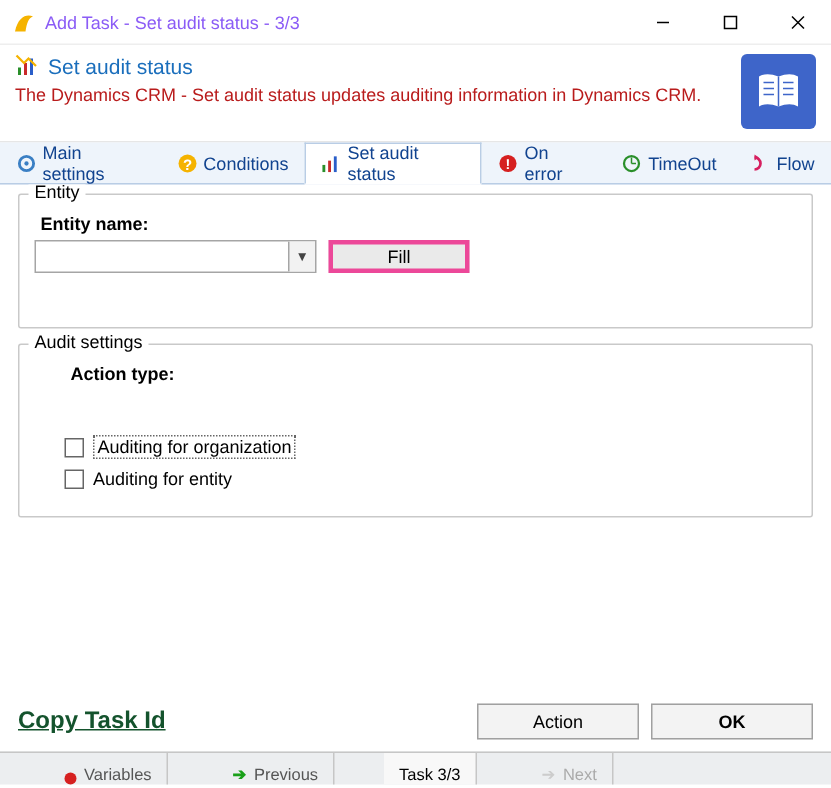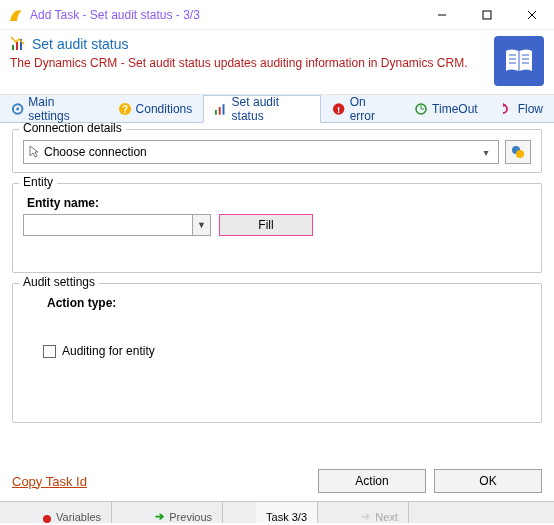--- a/index.html
+++ b/index.html
@@ -100,43 +100,43 @@
   .entity-combo {
     width: 188px; height: 22px; border: 1px solid #a5a5a5; background: #fff;
     display: flex; align-items: center; position: relative;
   }
   .entity-combo .dd-btn {
     width: 18px; height: 100%; border-left: 1px solid #a5a5a5;
     margin-left: auto; display: flex; align-items: center; justify-content: center;
     font-size: 9px; color: #444; background: #f2f2f2;
   }
   .fill-btn {
-    width: 94px; height: 22px; border: 1px solid #ec4899; background: #eaeaea;
+    width: 94px; height: 22px; border: 3px solid #ec4899; background: #eaeaea;
     display: flex; align-items: center; justify-content: center;
   }
   .entity-group { height: 90px; }
-  .audit-group { height: 140px; padding-left: 30px; }
+  .audit-group { height: 116px; padding-left: 30px; }
   .audit-group .action-row { margin-bottom: 34px; }
   .checkbox-row { display: flex; align-items: center; gap: 6px; margin: 4px 0 6px 0; }
   .checkbox {
     width: 13px; height: 13px; border: 1px solid #666; background: #fff;
   }
   .dotted { border: 1px dotted #666; padding: 0 2px; }
   .bottom-bar {
     display: flex; align-items: center; gap: 8px;
     padding: 10px 12px 8px 12px;
   }
-  .link { color: #c2410c; text-decoration: underline; font-size: 13px; }
+  .link { color: #14532d; text-decoration: underline; font-size: 16px; font-weight: bold; }
   .spacer { flex: 1; }
   .dlg-btn {
     width: 108px; height: 24px; border: 1px solid #a0a0a0;
     background: #f3f3f3; display: flex; align-items: center; justify-content: center;
     font-size: 12px;
   }
-  .dlg-btn.ok { font-weight: 400; }
+  .dlg-btn.ok { font-weight: 700; }
   .statusbar {
     display: flex; align-items: stretch; height: 22px;
     background: #eceef0; border-top: 1px solid #c6c6c6;
     font-size: 11px;
   }
   .sb-item {
     display: flex; align-items: flex-end; gap: 5px;
     padding: 0 10px; border-right: 1px solid #c6c6c6;
     color: #555;
     margin-left: 33px;
@@ -241,58 +241,44 @@
     <svg class="ticon" viewBox="0 0 14 14">
         <path d="M3 3 A4 4 0 1 1 3 11" fill="none" stroke="#d62060" stroke-width="1.8"></path>
         <path d="M3 1 L3 5 L6 3 Z" fill="#d62060"></path>
       </svg>
     <span>Flow</span>
   </div>
 </div>
 
 <div class="content">
 
-  <div class="group">
-    <div class="legend">Connection details</div>
-    <div class="conn-row">
-      <div class="conn-select">
-        <svg class="cursor-icon" viewBox="0 0 12 14">
-            <path d="M2 1 L2 11 L5 8 L7 12 L9 11 L7 7 L10 7 Z" fill="#fff" stroke="#555" stroke-width="0.8"></path>
-          </svg>
-        <span>Choose connection</span>
-        <span class="dd-arrow">▾</span>
-      </div>
-      <div class="gear-btn">
-        <svg width="16" height="16" viewBox="0 0 16 16">
-          <circle cx="6" cy="6" r="4" fill="#3a7fc4"></circle>
-            <circle cx="10" cy="10" r="4" fill="#f5b300"></circle>
-        </svg>
-      </div>
-    </div>
-  </div>
 
   <div class="group entity-group">
     <div class="legend">Entity</div>
     <div class="field-label">Entity name:</div>
     <div class="entity-row">
       <div class="entity-combo">
         <span style="padding-left:4px"></span>
         <div class="dd-btn">▼</div>
       </div>
       <div class="fill-btn">
         <span>Fill</span>
       </div>
     </div>
   </div>
 
   <div class="group audit-group">
     <div class="legend">Audit settings</div>
     <div class="field-label action-row">Action type:</div>
     <div class="checkbox-row">
       <div class="checkbox"></div>
+      <span class="dotted">Auditing for organization</span>
+    </div>
+    <div class="checkbox-row">
+      <div class="checkbox"></div>
       <span>Auditing for entity</span>
     </div>
   </div>
 
 </div>
 
 <div class="bottom-bar">
   <a href="#" class="link">Copy Task Id</a>
   <div class="spacer"></div>
   <div class="dlg-btn">

